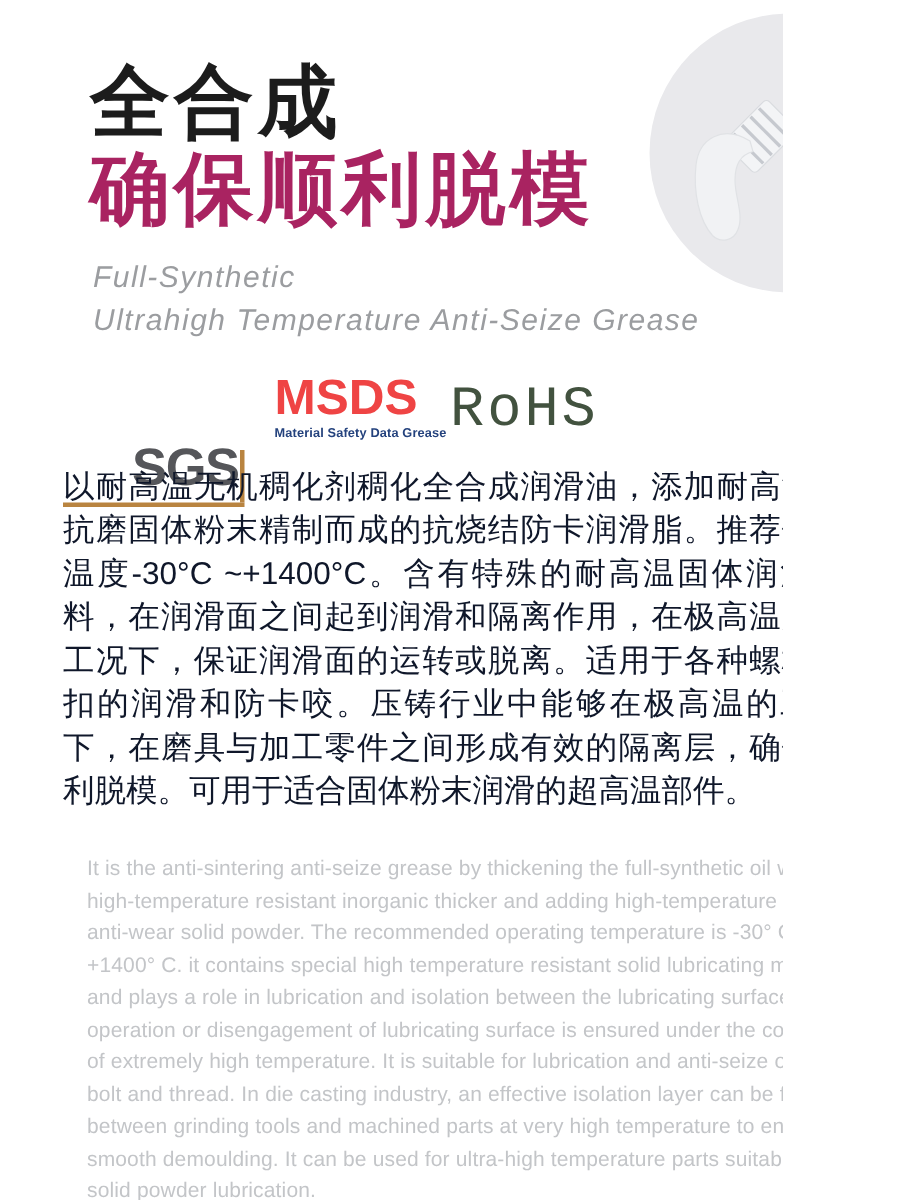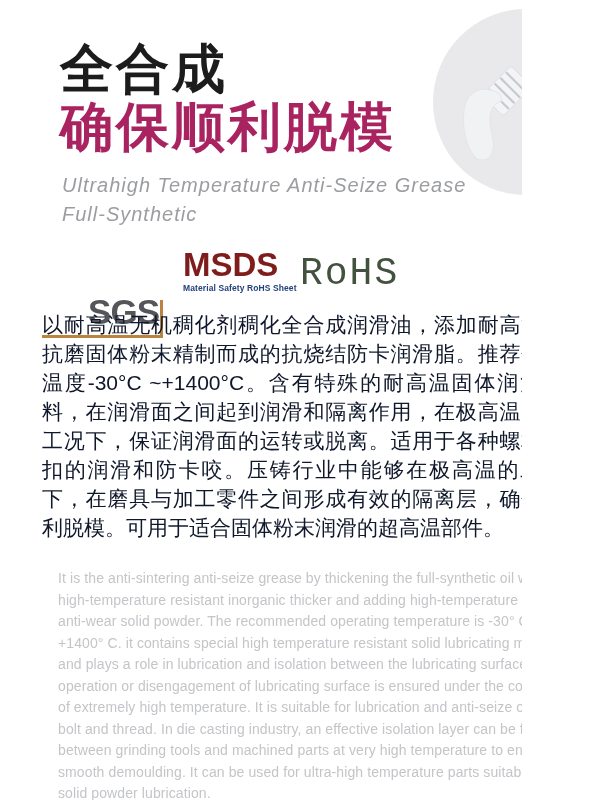--- a/index.html
+++ b/index.html
@@ -15,21 +15,21 @@
   .title-cn.accent{color:#a92361;font-weight:800;}
   .subtitle{position:absolute;left:62px;top:171px;font-style:italic;color:#9b9da0;font-size:20px;line-height:29px;letter-spacing:1px;}
 
   
   .cert-row{position:absolute;left:0;top:248px;width:600px;height:58px;}
   .sgs{position:absolute;left:42px;top:2px;width:121px;height:48px;margin-top:40px;}
   .sgs-text{position:absolute;right:4px;top:2px;font-size:35px;font-weight:bold;color:#55565a;letter-spacing:-1px;}
   .sgs-underline{position:absolute;left:0;top:45px;width:121px;height:3px;background:#b98440;}
   .sgs-vline{position:absolute;left:118px;top:10px;width:3px;height:35px;background:#b98440;}
   .msds{position:absolute;left:183px;top:0px;width:112px;}
-  .msds-text{font-size:33px;font-weight:800;color:#7f1d1d;letter-spacing:0px;line-height:34px;}
+  .msds-text{font-size:33px;font-weight:800;color:#ef4444;letter-spacing:0px;line-height:34px;}
   .msds-tag{font-size:8.5px;font-weight:bold;color:#24427d;letter-spacing:0.1px;margin-top:1px;white-space:nowrap;}
   .rohs{position:absolute;left:300px;top:4px;font-family:Liberation Mono, monospace;font-size:38px;color:#42523f;letter-spacing:2px;}
 
   
   .desc-cn{position:absolute;left:42px;top:310px;width:522px;margin:0;font-size:21px;line-height:29px;color:#0f172a;text-align:justify;}
   .desc-en{position:absolute;left:42px;top:552px;width:520px;margin:16px;font-size:14px;line-height:21.5px;color:#c3c5c8;letter-spacing:0.1px;}
 </style>
 </head>
 <body>
 
@@ -59,33 +59,33 @@
       <path d="M70,94 C52,83 36,92 34,110 C32,128 36,147 45,157 C50,162 59,161 62,153 C66,143 60,132 60,120 C60,109 64,103 72,101 Z" fill="#F1F2F4" stroke="#E0E2E5" stroke-width="0.8"></path>
     </svg>
   </div>
 
   <div class="title-block">
     <h1 class="title-cn">全合成</h1>
     <h1 class="title-cn accent">确保顺利脱模</h1>
   </div>
 
   <div class="subtitle">
+    <div>Full-Synthetic</div>
     <div>Ultrahigh Temperature Anti-Seize Grease</div>
-    <div>Full-Synthetic</div>
   </div>
 
   <div class="cert-row">
     <div class="sgs">
       <span class="sgs-text">SGS</span>
       <span class="sgs-underline"></span>
       <span class="sgs-vline"></span>
     </div>
     <div class="msds">
       <div class="msds-text">MSDS</div>
-      <div class="msds-tag">Material Safety RoHS Sheet</div>
+      <div class="msds-tag">Material Safety Data Grease</div>
     </div>
     <div class="rohs">
       <span>RoHS</span>
     </div>
   </div>
 
   <p class="desc-cn">以耐高温无机稠化剂稠化全合成润滑油，添加耐高温的抗磨固体粉末精制而成的抗烧结防卡润滑脂。推荐使用温度-30°C ~+1400°C。含有特殊的耐高温固体润滑材料，在润滑面之间起到润滑和隔离作用，在极高温度的工况下，保证润滑面的运转或脱离。适用于各种螺栓丝扣的润滑和防卡咬。压铸行业中能够在极高温的工况下，在磨具与加工零件之间形成有效的隔离层，确保顺利脱模。可用于适合固体粉末润滑的超高温部件。</p>
   <p class="desc-en">It is the anti-sintering anti-seize grease by thickening the full-synthetic oil with a high-temperature resistant inorganic thicker and adding high-temperature resistant anti-wear solid powder. The recommended operating temperature is -30° C ~ +1400° C. it contains special high temperature resistant solid lubricating material, and plays a role in lubrication and isolation between the lubricating surfaces. The operation or disengagement of lubricating surface is ensured under the condition of extremely high temperature. It is suitable for lubrication and anti-seize of various bolt and thread. In die casting industry, an effective isolation layer can be formed between grinding tools and machined parts at very high temperature to ensure smooth demoulding. It can be used for ultra-high temperature parts suitable for solid powder lubrication.</p>
 
 </div>

